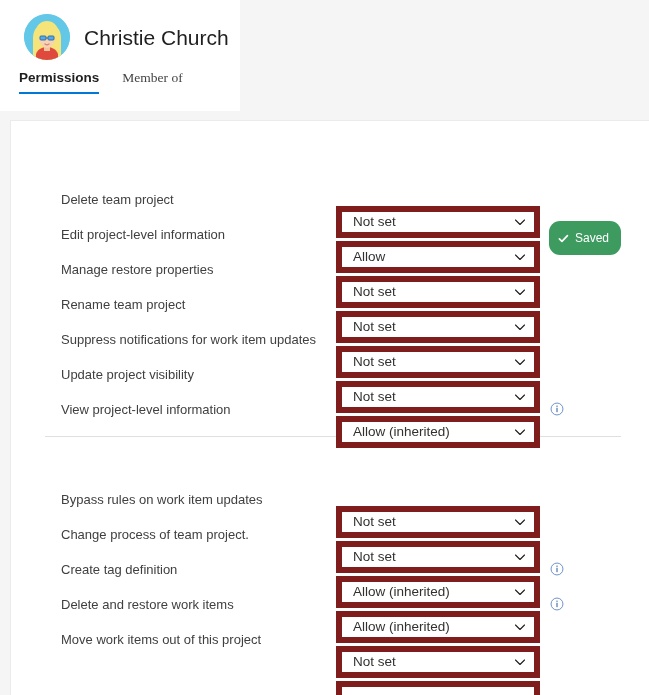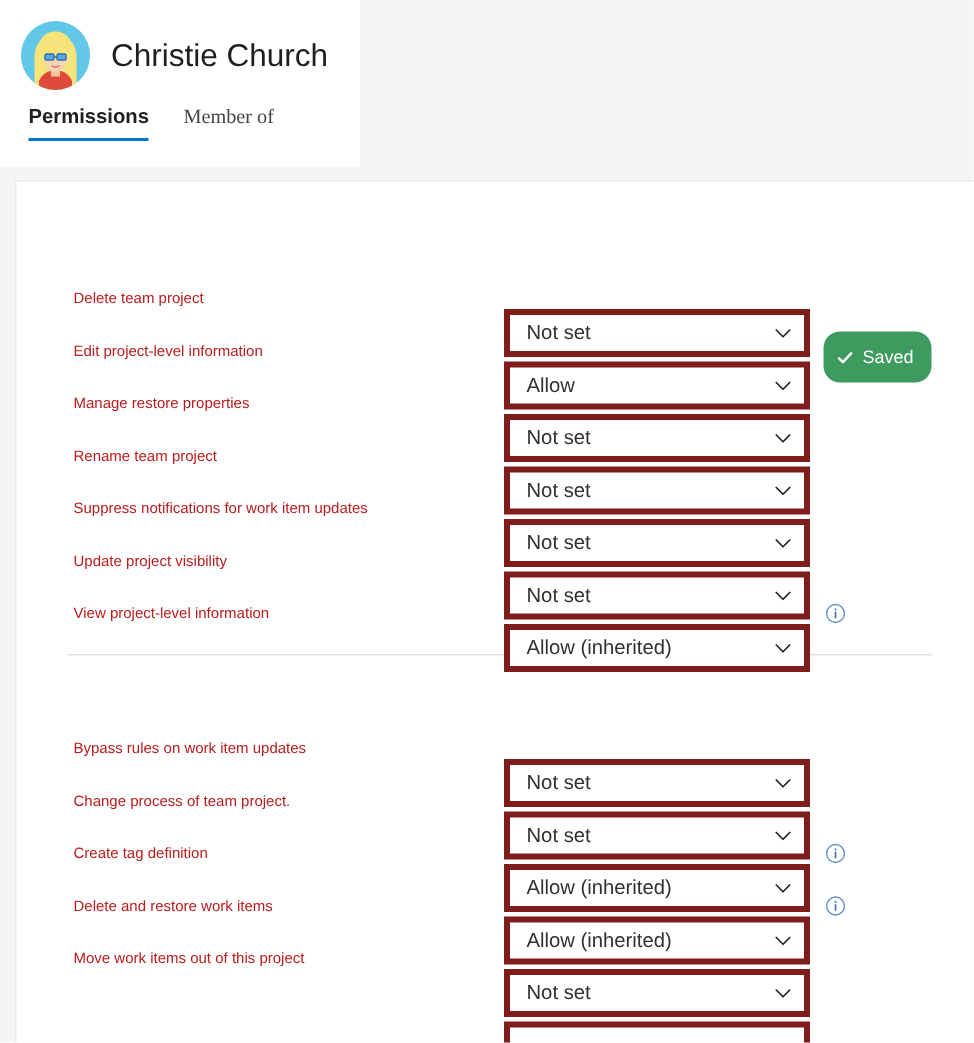--- a/index.html
+++ b/index.html
@@ -20,21 +20,21 @@
   #identity-header {
     position: absolute;
     left: 0; top: 0;
     width: 240px;
     height: 111px;
     background: #ffffff;
     box-sizing: border-box;
   }
   #identity-row {
     position: absolute;
-    left: 14px; top: 14px;
+    left: 24px; top: 14px;
     display: flex;
     align-items: center;
   }
   #avatar {
     width: 46px;
     height: 46px;
     border-radius: 50%;
     overflow: hidden;
     flex: 0 0 auto;
     background: #63c8e8;
@@ -110,35 +110,35 @@
   }
 
   .perm-row {
     position: relative;
     height: 35px;
     display: flex;
     align-items: center;
   }
   .perm-label {
     position: absolute;
-    left: 4px;
-    font-size: 10px;
-    color: #b91c1c;
+    left: 16px;
+    font-size: 13px;
+    color: #404040;
     white-space: nowrap;
   }
   .perm-control {
     position: absolute;
     left: 291px;
     width: 204px;
   }
   .dropdown {
     box-sizing: border-box;
     width: 204px;
     height: 32px;
-    border: 4px solid #7f1d1d;
+    border: 6px solid #7f1d1d;
     background: #ffffff;
     display: flex;
     align-items: center;
     justify-content: space-between;
     padding: 0 8px 0 11px;
     cursor: pointer;
     font-family: inherit;
     margin-top: 44px;
   }
   .dropdown-value {

